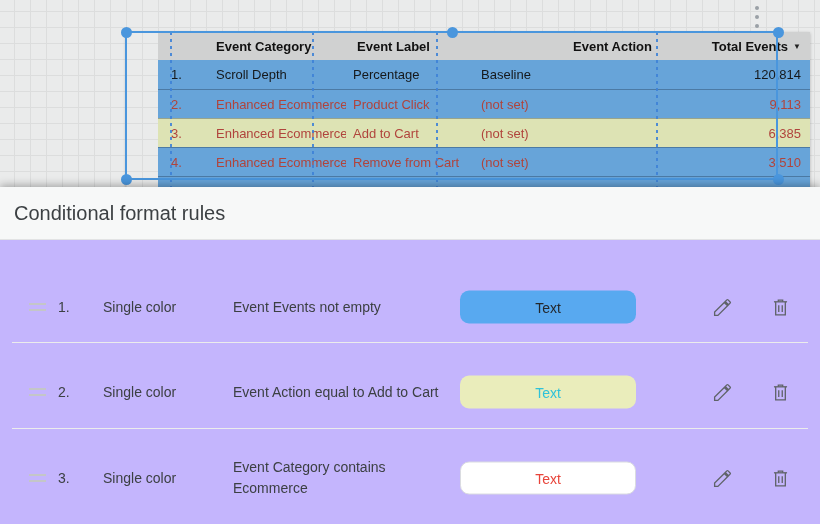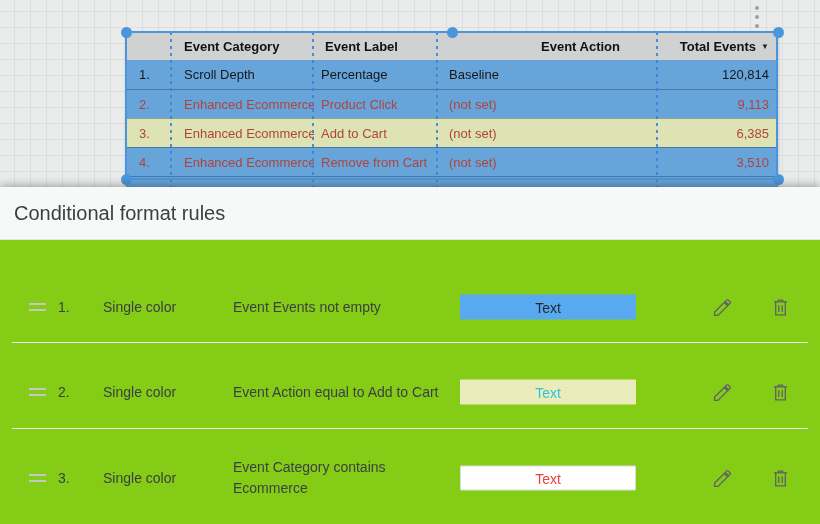--- a/index.html
+++ b/index.html
@@ -9,21 +9,21 @@
   }
   
   #canvas{
     position:absolute;left:0;top:0;width:820px;height:187px;overflow:hidden;
     background-color:#eaebeb;
     background-image:
       linear-gradient(to right,#dcdddd 1px,transparent 1px),
       linear-gradient(to bottom,#dcdddd 1px,transparent 1px);
     background-size:16px 16px;background-position:14px 11px;
   }
-  .gtable{position:absolute;left:126px;top:32px;width:652px;box-shadow:0 1px 3px rgba(0,0,0,.25);}
+  .gtable{position:absolute;left:126px;top:32px;width:652px;box-shadow:0 1px 3px rgba(0,0,0,.25);padding-left:32px;}
   .trow{display:flex;width:652px;}
   .thead{height:28px;background:#d0d1d1;font-weight:bold;font-size:13px;color:#111;}
   .drow{height:29px;font-size:13px;box-sizing:border-box;}
   .drow.rsep{border-top:1px solid rgba(25,45,65,.35);}
   .bg-blue{background:#67a4d9;}
   .bg-green{background:#dde3b4;}
   .text-dark{color:#15181b;}
   .text-red{color:#b0443c;}
   .cell{display:flex;align-items:center;box-sizing:border-box;overflow:hidden;white-space:nowrap;}
   .c-idx{width:46px;padding-left:13px;}
@@ -38,33 +38,33 @@
   }
   .sel-rect{
     position:absolute;left:125px;top:31px;width:653px;height:149px;
     border:2px solid #4a96dd;box-sizing:border-box;pointer-events:none;
   }
   .handle{position:absolute;width:11px;height:11px;border-radius:50%;background:#4a96dd;}
   .dots-menu{position:absolute;left:750px;top:6px;width:14px;height:22px;
     display:flex;flex-direction:column;align-items:center;justify-content:space-between;cursor:pointer;}
   .dots-menu span{width:4px;height:4px;border-radius:50%;background:#9aa0a6;}
   
-  #panel{position:absolute;left:0;top:187px;width:820px;height:337px;background:#84cc16;
+  #panel{position:absolute;left:0;top:187px;width:820px;height:337px;background:#c4b5fd;
     box-shadow:0 -2px 8px rgba(0,0,0,.30);}
   .panel-header{position:absolute;left:0;top:0;right:0;height:53px;background:#f7f8f8;
     border-bottom:1px solid #e2e3e4;box-sizing:border-box;display:flex;align-items:center;padding-left:14px;}
   .panel-title{font-size:20px;color:#3c4043;}
   .rule-row{position:absolute;left:0;width:820px;height:64px;font-size:14px;color:#3c4043;}
   .rr1{top:88px;} .rr2{top:173px;} .rr3{top:259px;}
   .rr-el{position:absolute;top:50%;transform:translateY(-50%);}
   .rr-handle{left:29px;width:17px;height:8px;border-top:2px solid #c4c6c8;border-bottom:2px solid #c4c6c8;box-sizing:border-box;cursor:grab;}
   .rr-num{left:58px;}
   .rr-type{left:103px;}
   .rr-cond{left:233px;width:222px;line-height:21px;}
-  .rr-swatch{left:460px;width:176px;height:25px;border-radius:1px;box-sizing:border-box;
+  .rr-swatch{left:460px;width:176px;height:33px;border-radius:9px;box-sizing:border-box;
     display:flex;align-items:center;justify-content:center;cursor:pointer;}
   .sw1{background:#58a9f0;color:#24282c;}
   .sw2{background:#eaedbb;color:#2fc2d9;}
   .sw3{background:#ffffff;border:1px solid #dadce0;color:#e8443a;}
   .icon-btn{width:24px;height:24px;display:flex;align-items:center;justify-content:center;cursor:pointer;background:none;border:none;padding:0;}
   .rr-edit{left:710px;} .rr-del{left:768px;}
   .rule-divider{position:absolute;left:12px;right:12px;height:1px;background:#ececec;}
   .div1{top:155px;} .div2{top:241px;}
 </style>
 </head>

